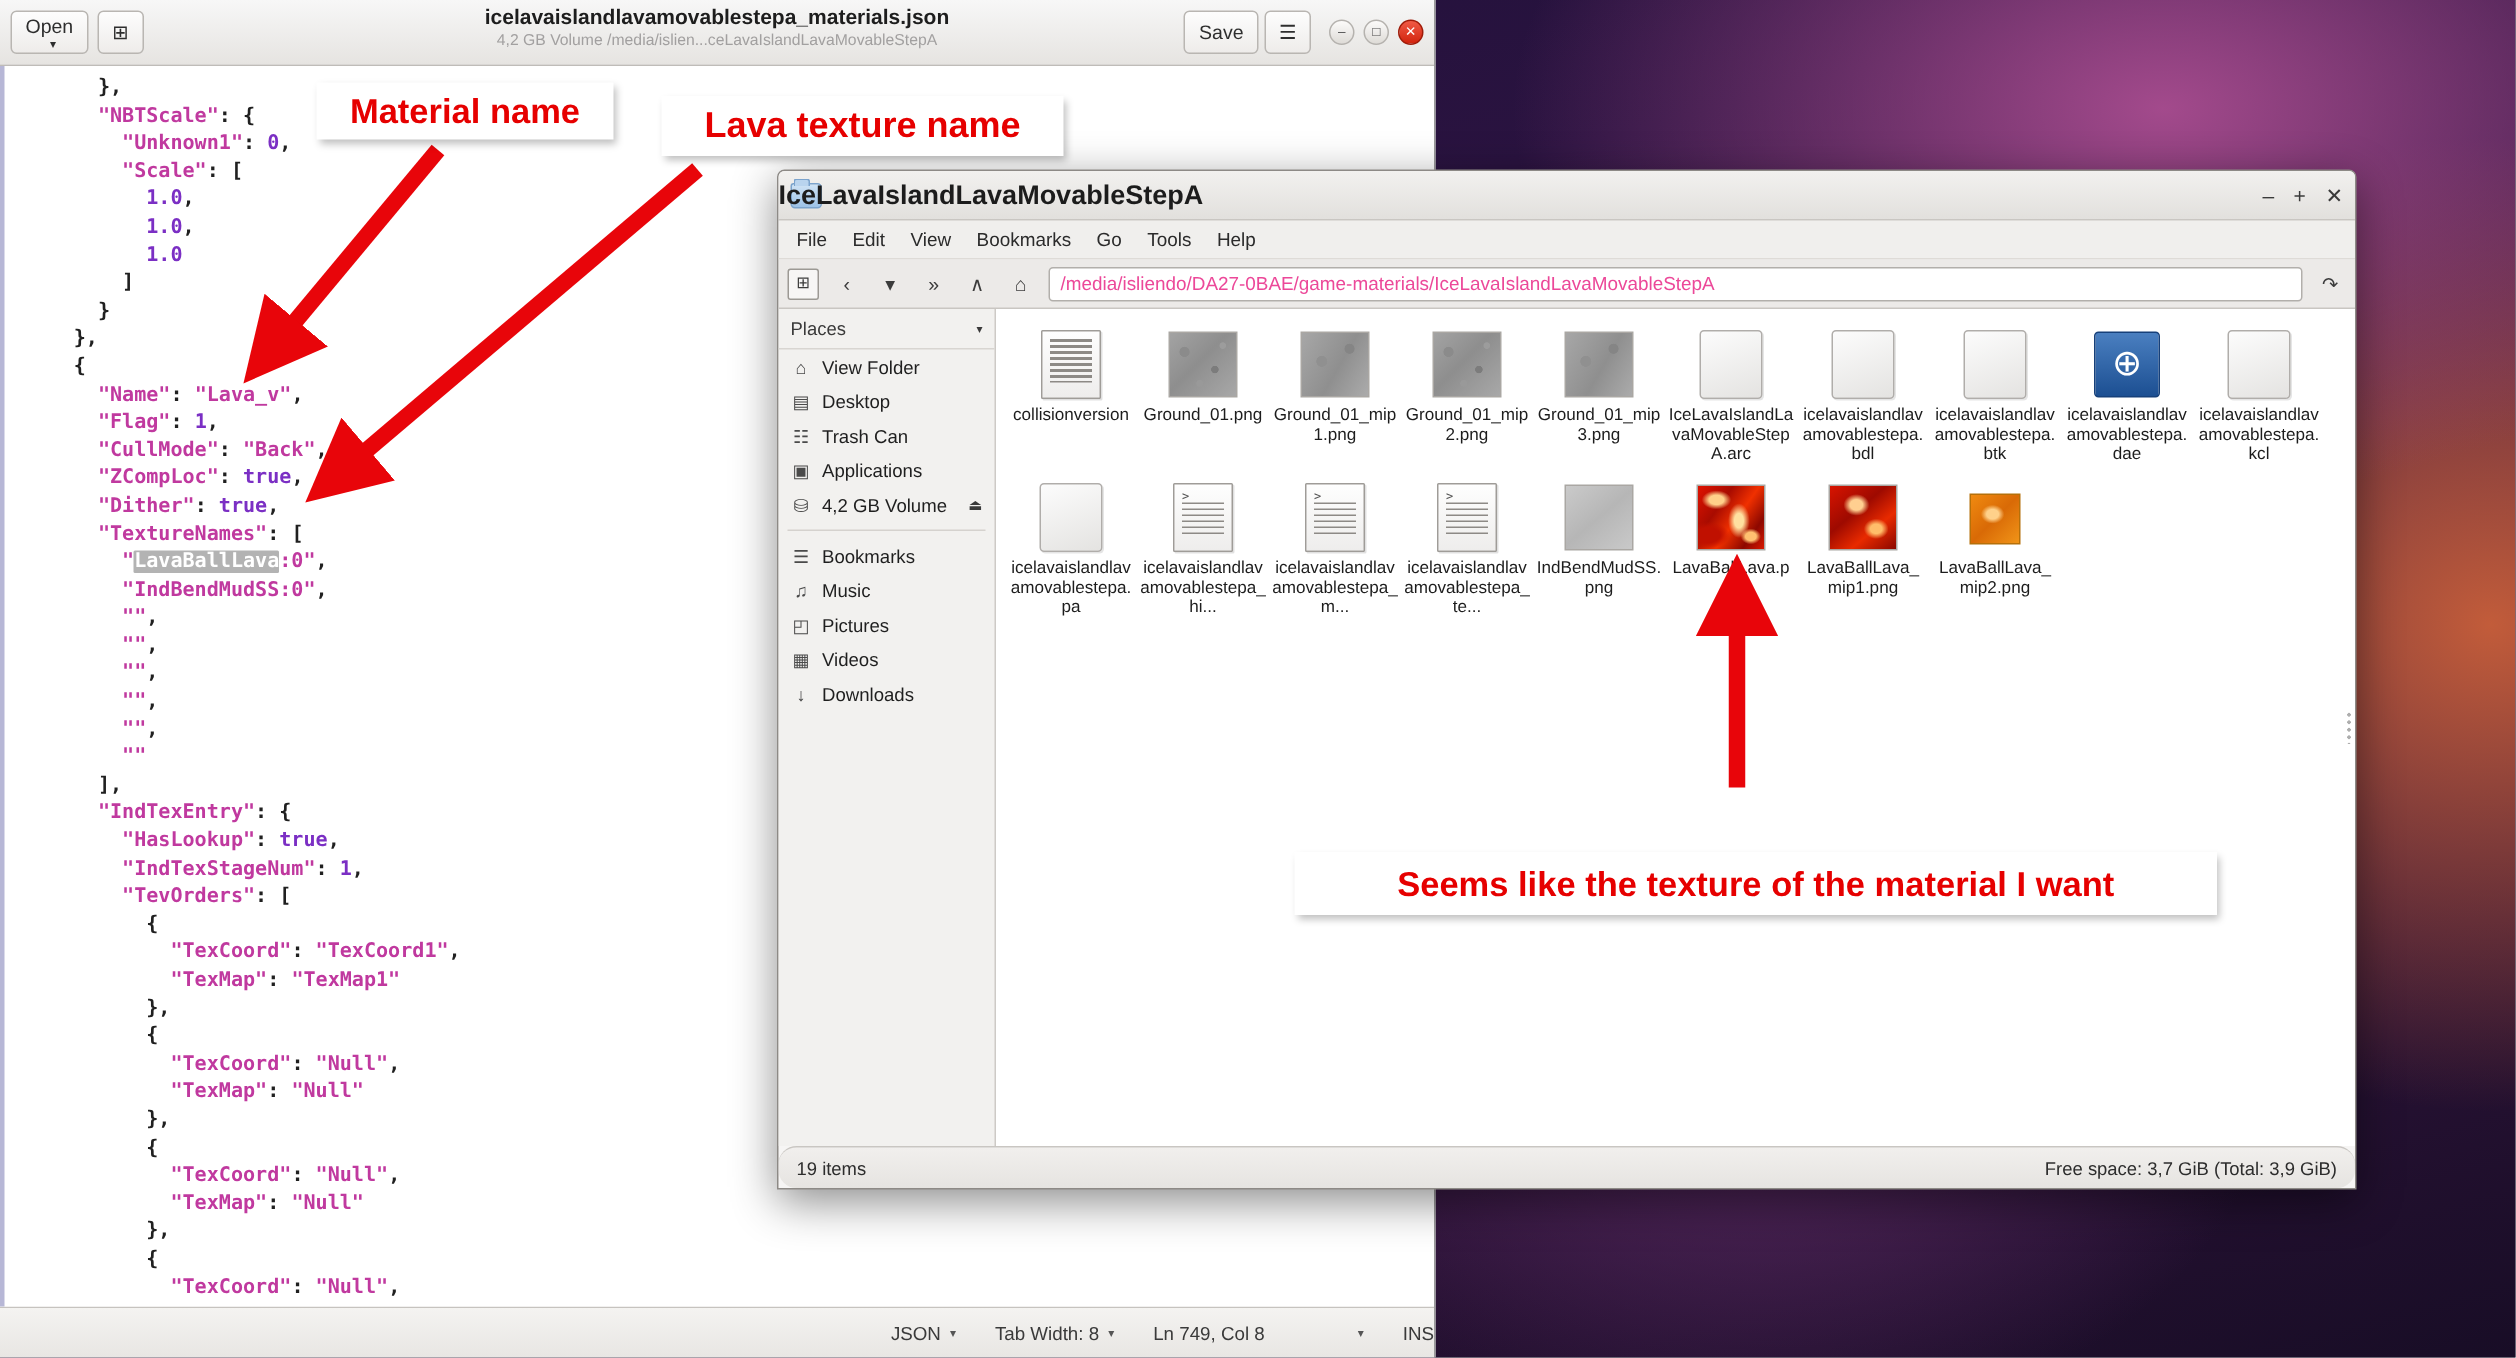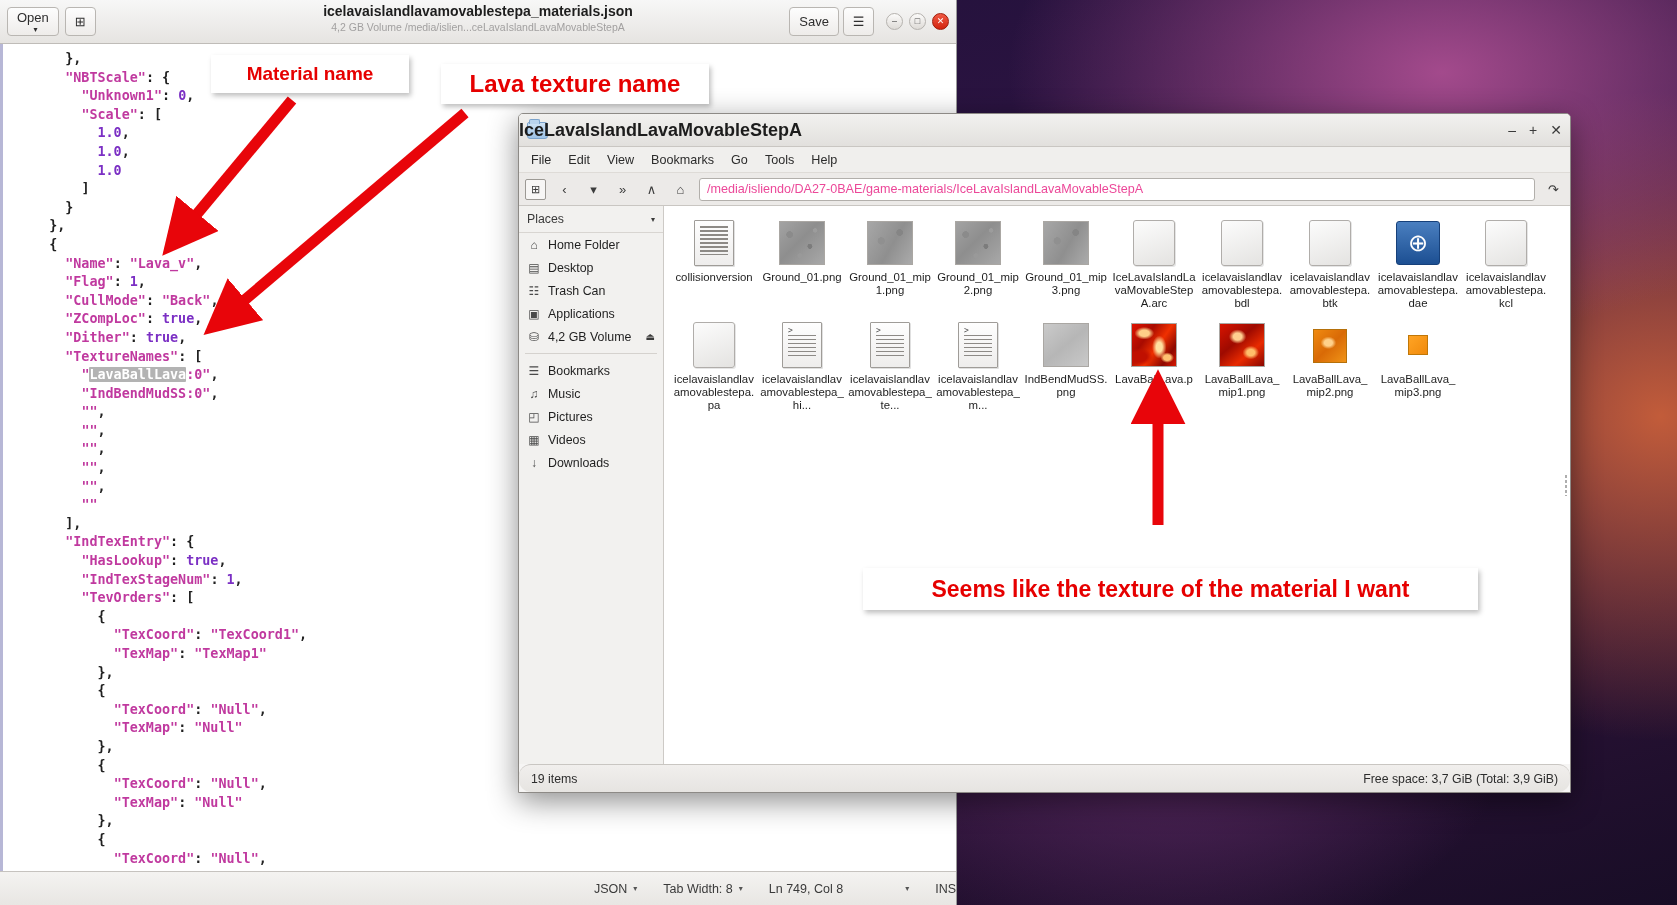--- a/index.html
+++ b/index.html
@@ -274,21 +274,21 @@
     position: absolute;
     background: #ffffff;
     color: #e60000;
     font-weight: bold;
     font-family: "Liberation Sans", sans-serif;
     white-space: nowrap;
     box-shadow: 2px 3px 5px rgba(0,0,0,.25);
     display: flex; align-items: center; justify-content: center;
     z-index: 60;
   }
-  #callout-material { left: 211px; top: 55px; width: 198px; height: 38px; font-size: 19px; }
+  #callout-material { left: 211px; top: 55px; width: 198px; height: 38px; font-size: 23px; }
   #callout-texture  { left: 441px; top: 64px; width: 268px; height: 40px; font-size: 24px; }
   #callout-seems    { left: 863px; top: 568px; width: 615px; height: 42px; font-size: 23px; }
   svg.ann { position: absolute; z-index: 55; overflow: visible; pointer-events: none; }
 </style>
 </head>
 <body>
 
 <div id="desktop"></div>
 
 <div class="win" id="editor">
@@ -431,21 +431,21 @@
 
   <div id="fm-body">
     <div id="fm-sidebar">
       <div id="places-head">
         <span>Places</span>
         <span class="caret">▾</span>
       </div>
       <div id="places-list-1">
           <div class="place">
             <span class="pico">⌂</span>
-            <span>Home Folder</span>
+            <span>View Folder</span>
           </div>
           <div class="place">
             <span class="pico">▤</span>
             <span>Desktop</span>
           </div>
           <div class="place">
             <span class="pico">☷</span>
             <span>Trash Can</span>
           </div>
           <div class="place">
@@ -583,36 +583,36 @@
                 <div class="lines">
                   <i></i>
                   <i></i>
                   <i></i>
                   <i></i>
                   <i></i>
                   <i></i>
                 </div>
               </div>
             </div>
-            <div class="fname">icelavaislandlavamovablestepa_te...</div>
+            <div class="fname">icelavaislandlavamovablestepa_m...</div>
           </div>
           <div class="fitem">
             <div class="fthumb">
               <div class="th-doc code">
                 <div class="lines">
                   <i></i>
                   <i></i>
                   <i></i>
                   <i></i>
                   <i></i>
                   <i></i>
                 </div>
               </div>
             </div>
-            <div class="fname">icelavaislandlavamovablestepa_m...</div>
+            <div class="fname">icelavaislandlavamovablestepa_te...</div>
           </div>
           <div class="fitem">
             <div class="fthumb">
               <div class="th-img th-mud"></div>
             </div>
             <div class="fname">IndBendMudSS.png</div>
           </div>
           <div class="fitem">
             <div class="fthumb">
               <div class="th-img th-lava"></div>
@@ -623,26 +623,20 @@
             <div class="fthumb">
               <div class="th-img th-lava2"></div>
             </div>
             <div class="fname">LavaBallLava_mip1.png</div>
           </div>
           <div class="fitem">
             <div class="fthumb">
               <div class="th-lava3"></div>
             </div>
             <div class="fname">LavaBallLava_mip2.png</div>
-          </div>
-          <div class="fitem">
-            <div class="fthumb">
-              <div class="th-lava4"></div>
-            </div>
-            <div class="fname">LavaBallLava_mip3.png</div>
           </div>
         </div>
       <div class="fm-dots"></div>
     </div>
   </div>
 
   <div id="fm-statusbar">
     <span>19 items</span>
     <span id="fm-freespace">Free space: 3,7 GiB (Total: 3,9 GiB)</span>
   </div>

